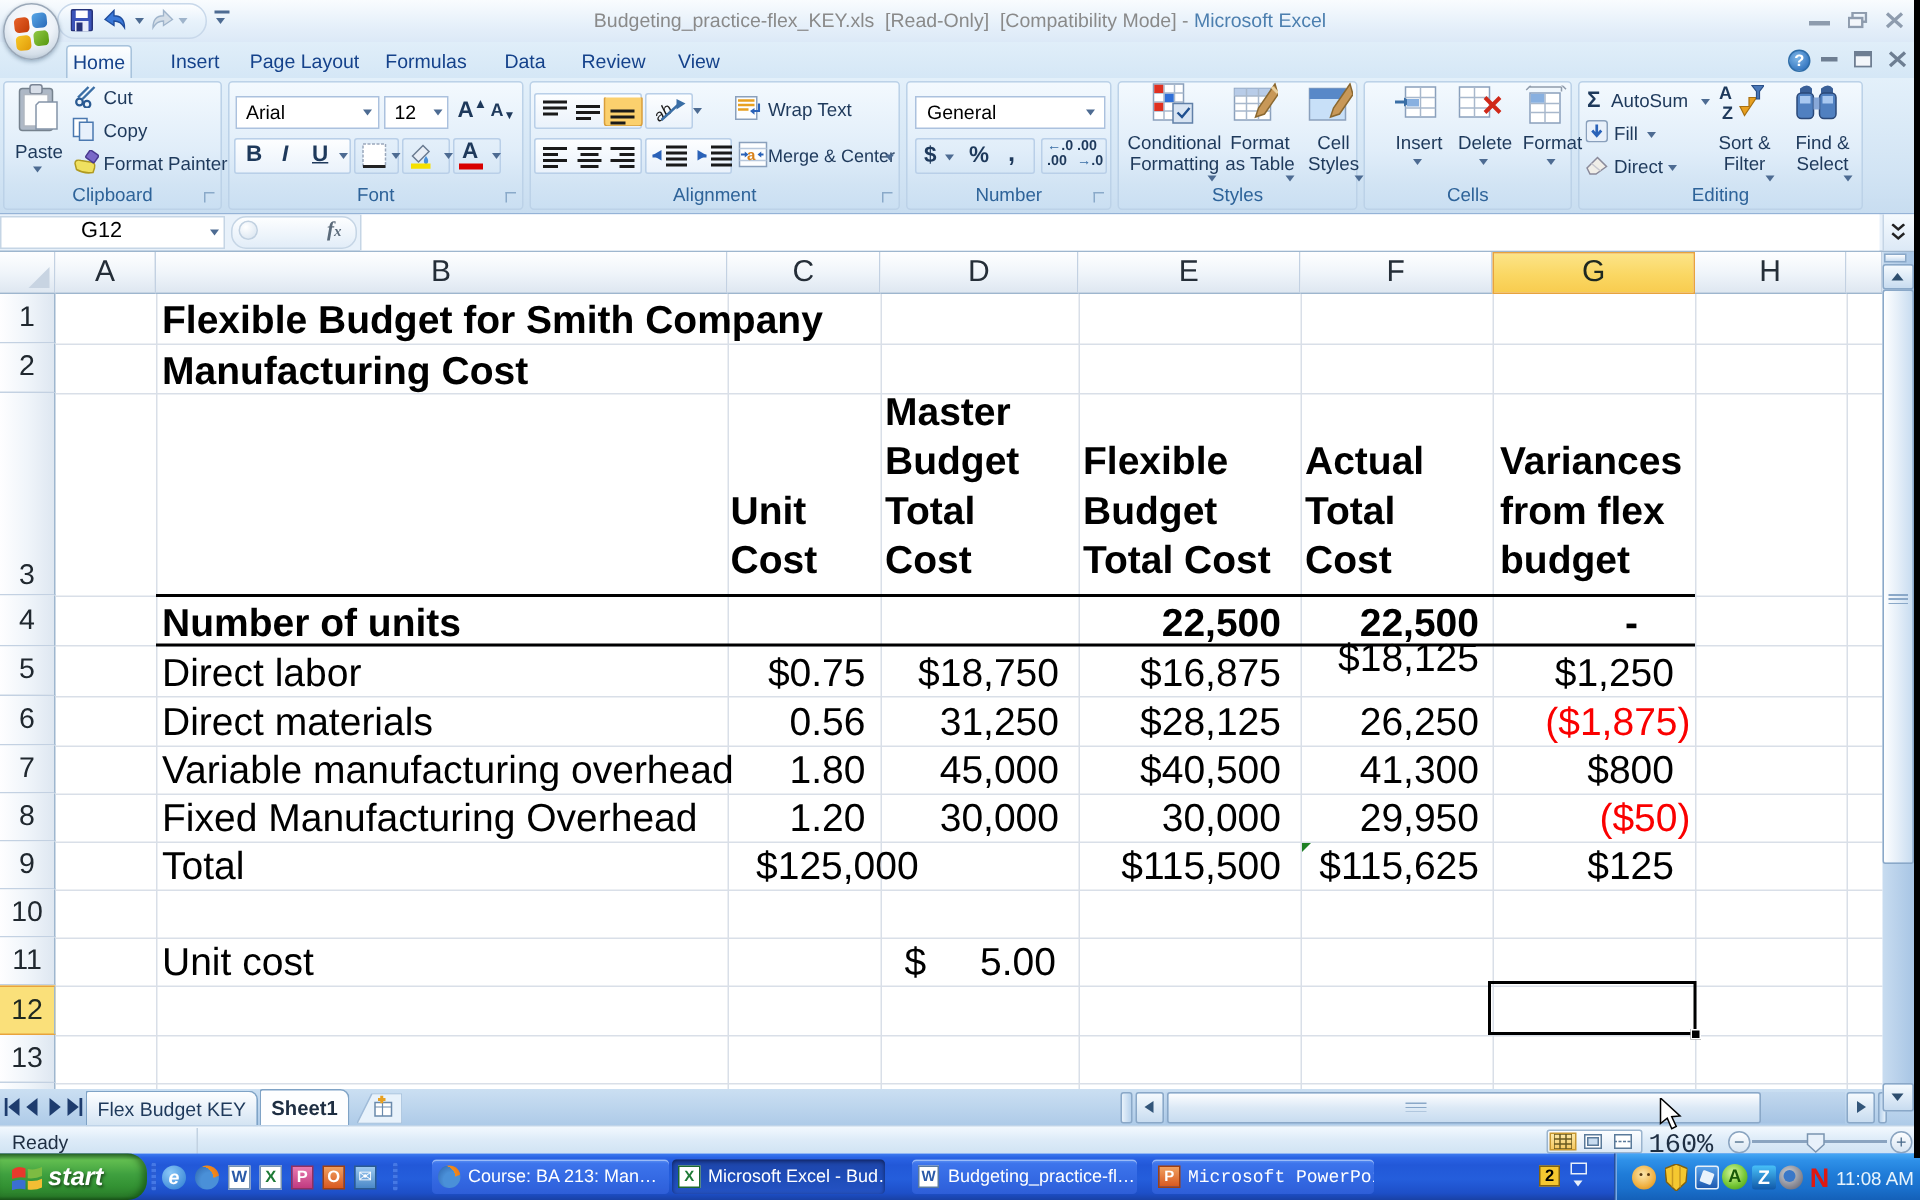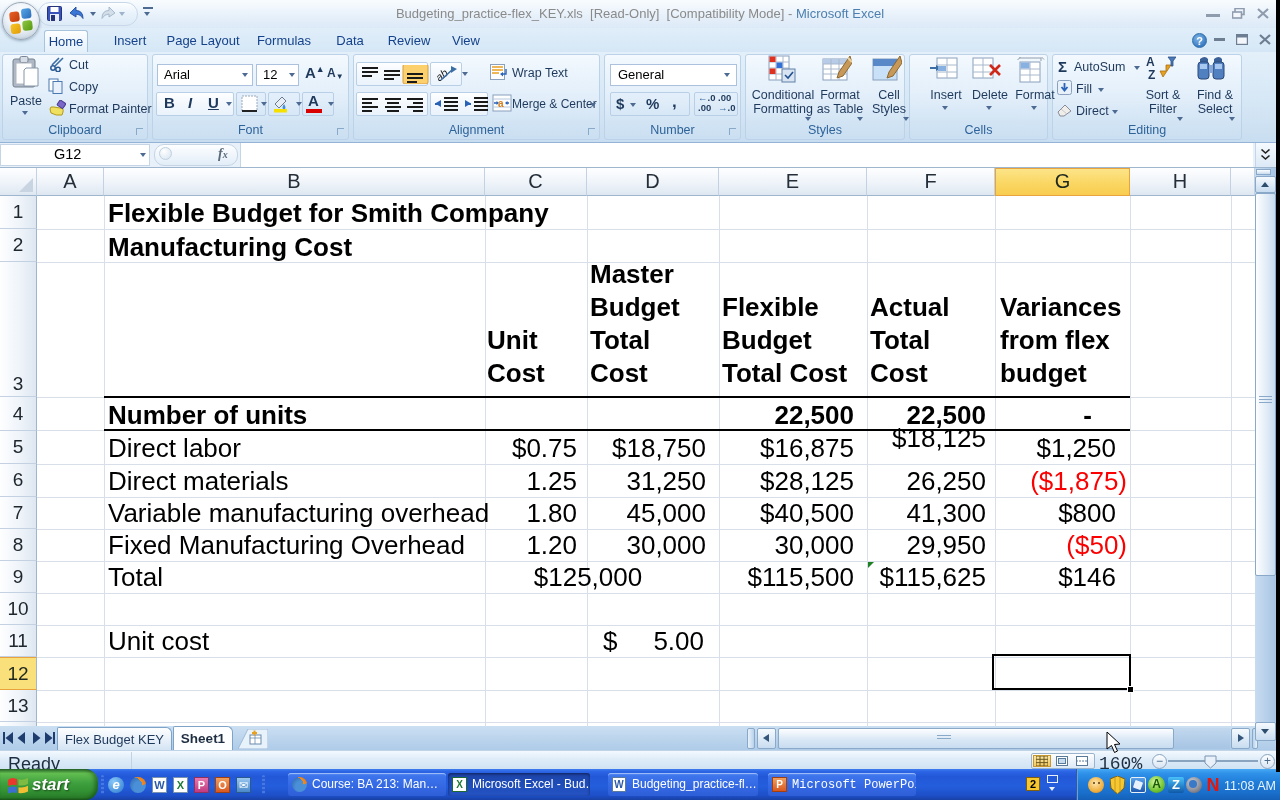--- a/index.html
+++ b/index.html
@@ -437,42 +437,42 @@
     <div class="cell b" style="left:652px;top:232px;width:202px;text-align:right;">22,500</div>
     <div class="cell b" style="left:784px;top:232px;width:202px;text-align:right;">22,500</div>
     <div class="cell b" style="left:890px;top:232px;width:202px;text-align:right;">-</div>
     <div class="cell" style="left:108px;top:265px;">Direct labor</div>
     <div class="cell" style="left:375px;top:265px;width:202px;text-align:right;">$0.75</div>
     <div class="cell" style="left:504px;top:265px;width:202px;text-align:right;">$18,750</div>
     <div class="cell" style="left:652px;top:265px;width:202px;text-align:right;">$16,875</div>
     <div class="cell" style="left:784px;top:255px;width:202px;text-align:right;">$18,125</div>
     <div class="cell" style="left:914px;top:265px;width:202px;text-align:right;">$1,250</div>
     <div class="cell" style="left:108px;top:298px;">Direct materials</div>
-    <div class="cell" style="left:375px;top:298px;width:202px;text-align:right;">1.25</div>
+    <div class="cell" style="left:375px;top:298px;width:202px;text-align:right;">0.56</div>
     <div class="cell" style="left:504px;top:298px;width:202px;text-align:right;">31,250</div>
     <div class="cell" style="left:652px;top:298px;width:202px;text-align:right;">$28,125</div>
     <div class="cell" style="left:784px;top:298px;width:202px;text-align:right;">26,250</div>
     <div class="cell red" style="left:925px;top:298px;width:202px;text-align:right;padding-left:10px;">($1,875)</div>
     <div class="cell" style="left:108px;top:330px;">Variable manufacturing overhead</div>
     <div class="cell" style="left:375px;top:330px;width:202px;text-align:right;">1.80</div>
     <div class="cell" style="left:504px;top:330px;width:202px;text-align:right;">45,000</div>
     <div class="cell" style="left:652px;top:330px;width:202px;text-align:right;">$40,500</div>
     <div class="cell" style="left:784px;top:330px;width:202px;text-align:right;">41,300</div>
     <div class="cell" style="left:914px;top:330px;width:202px;text-align:right;">$800</div>
     <div class="cell" style="left:108px;top:362px;">Fixed Manufacturing Overhead</div>
     <div class="cell" style="left:375px;top:362px;width:202px;text-align:right;">1.20</div>
     <div class="cell" style="left:504px;top:362px;width:202px;text-align:right;">30,000</div>
     <div class="cell" style="left:652px;top:362px;width:202px;text-align:right;">30,000</div>
     <div class="cell" style="left:784px;top:362px;width:202px;text-align:right;">29,950</div>
     <div class="cell red" style="left:925px;top:362px;width:202px;text-align:right;">($50)</div>
     <div class="cell" style="left:108px;top:394px;">Total</div>
-    <div class="cell" style="left:487px;top:394px;width:202px;text-align:center;">$125,000</div>
+    <div class="cell" style="left:504px;top:394px;width:202px;text-align:left;">$125,000</div>
     <div class="cell" style="left:652px;top:394px;width:202px;text-align:right;">$115,500</div>
     <div class="cell" style="left:784px;top:394px;width:202px;text-align:right;">$115,625</div>
-    <div class="cell" style="left:914px;top:394px;width:202px;text-align:right;">$146</div>
+    <div class="cell" style="left:914px;top:394px;width:202px;text-align:right;">$125</div>
     <div class="abs" style="left:868px;top:394px;width:0;height:0;border-top:6px solid #1E8024;border-right:6px solid transparent;"></div>
     <div class="cell" style="left:108px;top:458px;">Unit cost</div>
     <div class="cell" style="left:603px;top:458px;">$</div>
     <div class="cell" style="left:502px;top:458px;width:202px;text-align:right;">5.00</div>
 
     <div class="abs" style="left:992px;top:486px;width:139px;height:36px;border:2.5px solid #000;"></div>
     <div class="abs" style="left:1127px;top:518px;width:7px;height:7px;background:#000;border:1.5px solid #fff;"></div>
   </div>
   <div id="tabsrow" class="abs">
     <svg class="abs" style="left:3px;top:6px" width="52" height="12" viewBox="0 0 52 12">
@@ -498,21 +498,21 @@
     <div class="abs" style="left:757px;top:2px;width:19px;height:21px;background:linear-gradient(#F5FAFE,#C8DCF0);border:1px solid #8AA8C8;border-radius:2px;"></div>
     <div class="abs" style="left:763px;top:8px;width:0;height:0;border-top:4.5px solid transparent;border-bottom:4.5px solid transparent;border-right:6px solid #33567A;"></div>
     <div class="abs" style="left:777px;top:2px;width:453px;height:21px;background:linear-gradient(#C2D8EE,#A6C4E4);"></div>
     <div class="abs" style="left:778px;top:2px;width:396px;height:21px;background:linear-gradient(#FDFEFF,#DCE9F6 50%,#C8DCF0);border:1px solid #8AA8C8;border-radius:2px;"></div>
     <div class="abs" style="left:937px;top:9px;width:14px;height:6px;background:repeating-linear-gradient(#8AA8C8 0 1px,transparent 1px 3px);"></div>
     <div class="abs" style="left:1231px;top:2px;width:19px;height:21px;background:linear-gradient(#F5FAFE,#C8DCF0);border:1px solid #8AA8C8;border-radius:2px;"></div>
     <div class="abs" style="left:1238px;top:8px;width:0;height:0;border-top:4.5px solid transparent;border-bottom:4.5px solid transparent;border-left:6px solid #33567A;"></div>
     <div class="abs" style="left:1252px;top:2px;width:6px;height:21px;background:linear-gradient(90deg,#B8D2EC,#E8F2FB);border:1px solid #8AA8C8;border-radius:2px;"></div>
   </div>
   <div id="statusbar" class="abs">
-    <div class="abs" style="left:8px;top:3px;font-size:18px;color:#1E2E42;">Ready</div>
+    <div class="abs" style="left:8px;top:3px;font-size:13px;color:#1E2E42;">Ready</div>
     <div class="abs" style="left:131px;top:1px;width:1px;height:17px;background:#C2D2E2;"></div>
     <div class="abs" style="left:1031px;top:2px;width:64px;height:16px;border:1px solid #9AB4CE;border-radius:2px;background:linear-gradient(#FDFEFF,#DCE9F6);"></div>
     <div class="abs" style="left:1033px;top:4px;width:18px;height:12px;background:linear-gradient(#FCE8A8,#F5C860);border:1px solid #C89830;"></div>
     <svg class="abs" style="left:1036px;top:5px" width="12" height="10" viewBox="0 0 12 10">
         <path d="M0 0 h12 v10 h-12 z M0 3.3 h12 M0 6.6 h12 M4 0 v10 M8 0 v10" stroke="#6A5A20" fill="none"></path>
       </svg>
     <svg class="abs" style="left:1056px;top:5px" width="12" height="10" viewBox="0 0 12 10">
         <rect x="0.5" y="0.5" width="11" height="9" fill="#fff" stroke="#5A7A9A"></rect>
         <rect x="2.5" y="2.5" width="7" height="5" fill="#C8DCF0" stroke="#5A7A9A"></rect>
       </svg>

